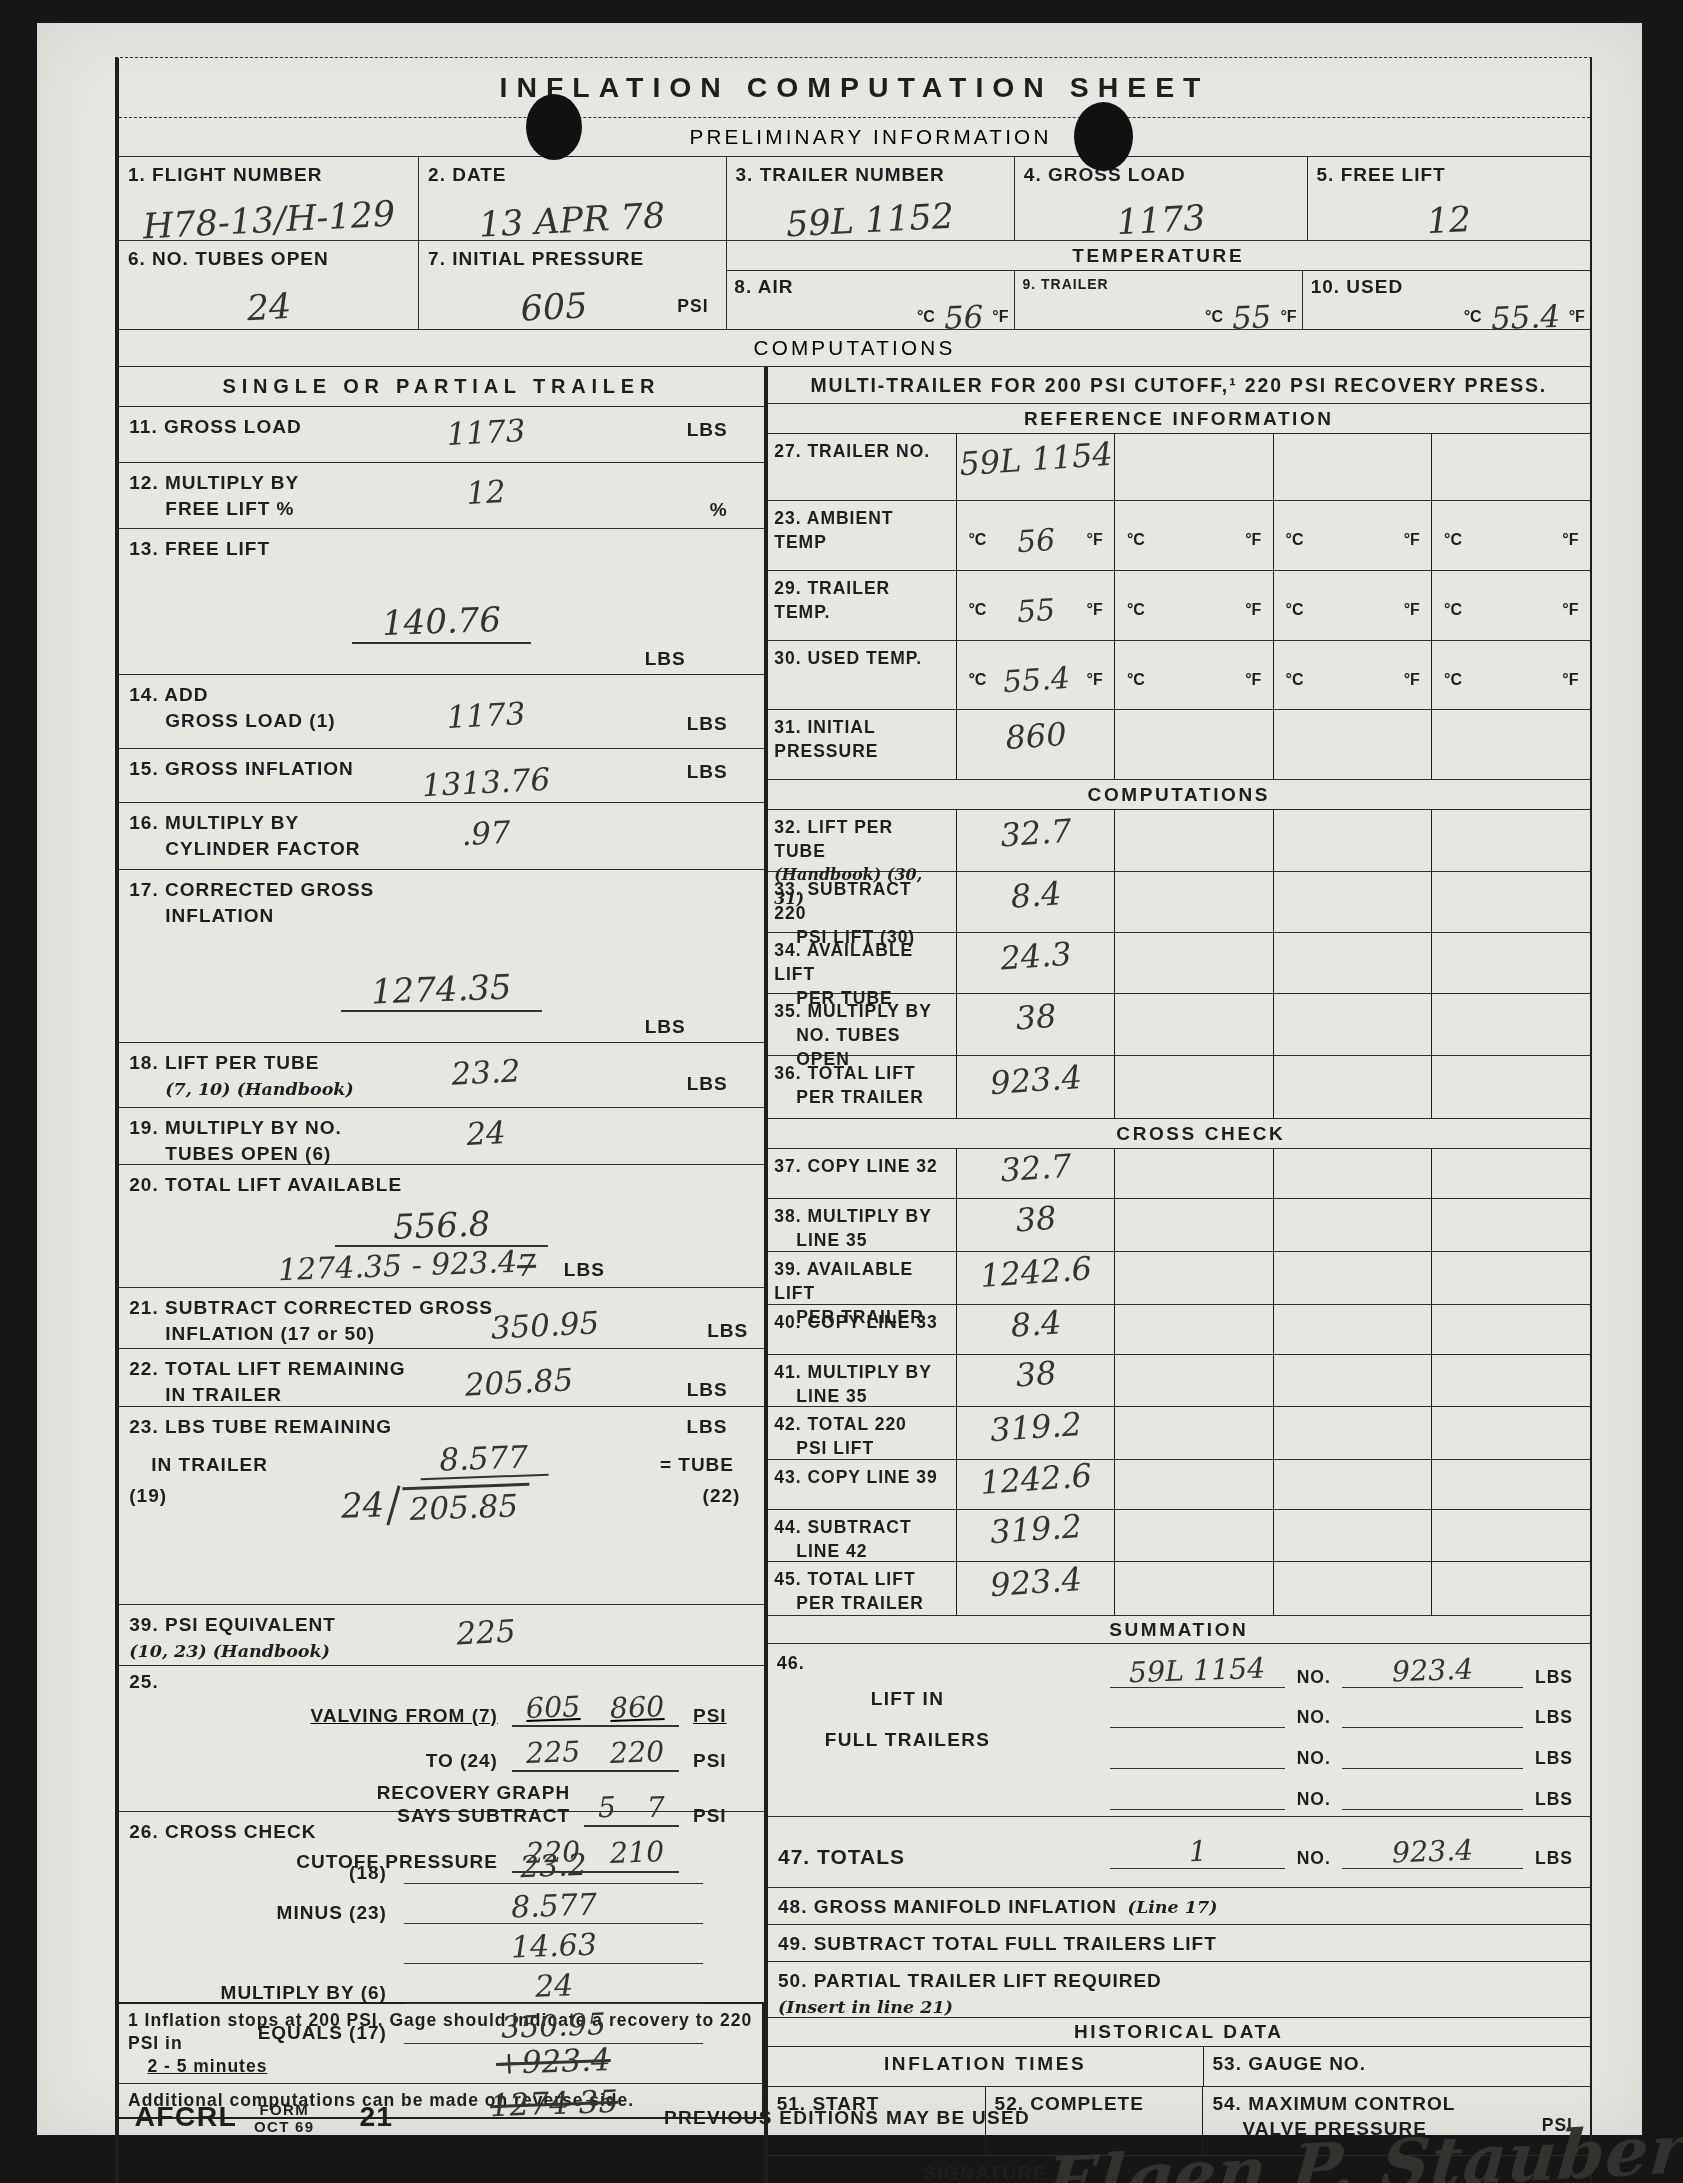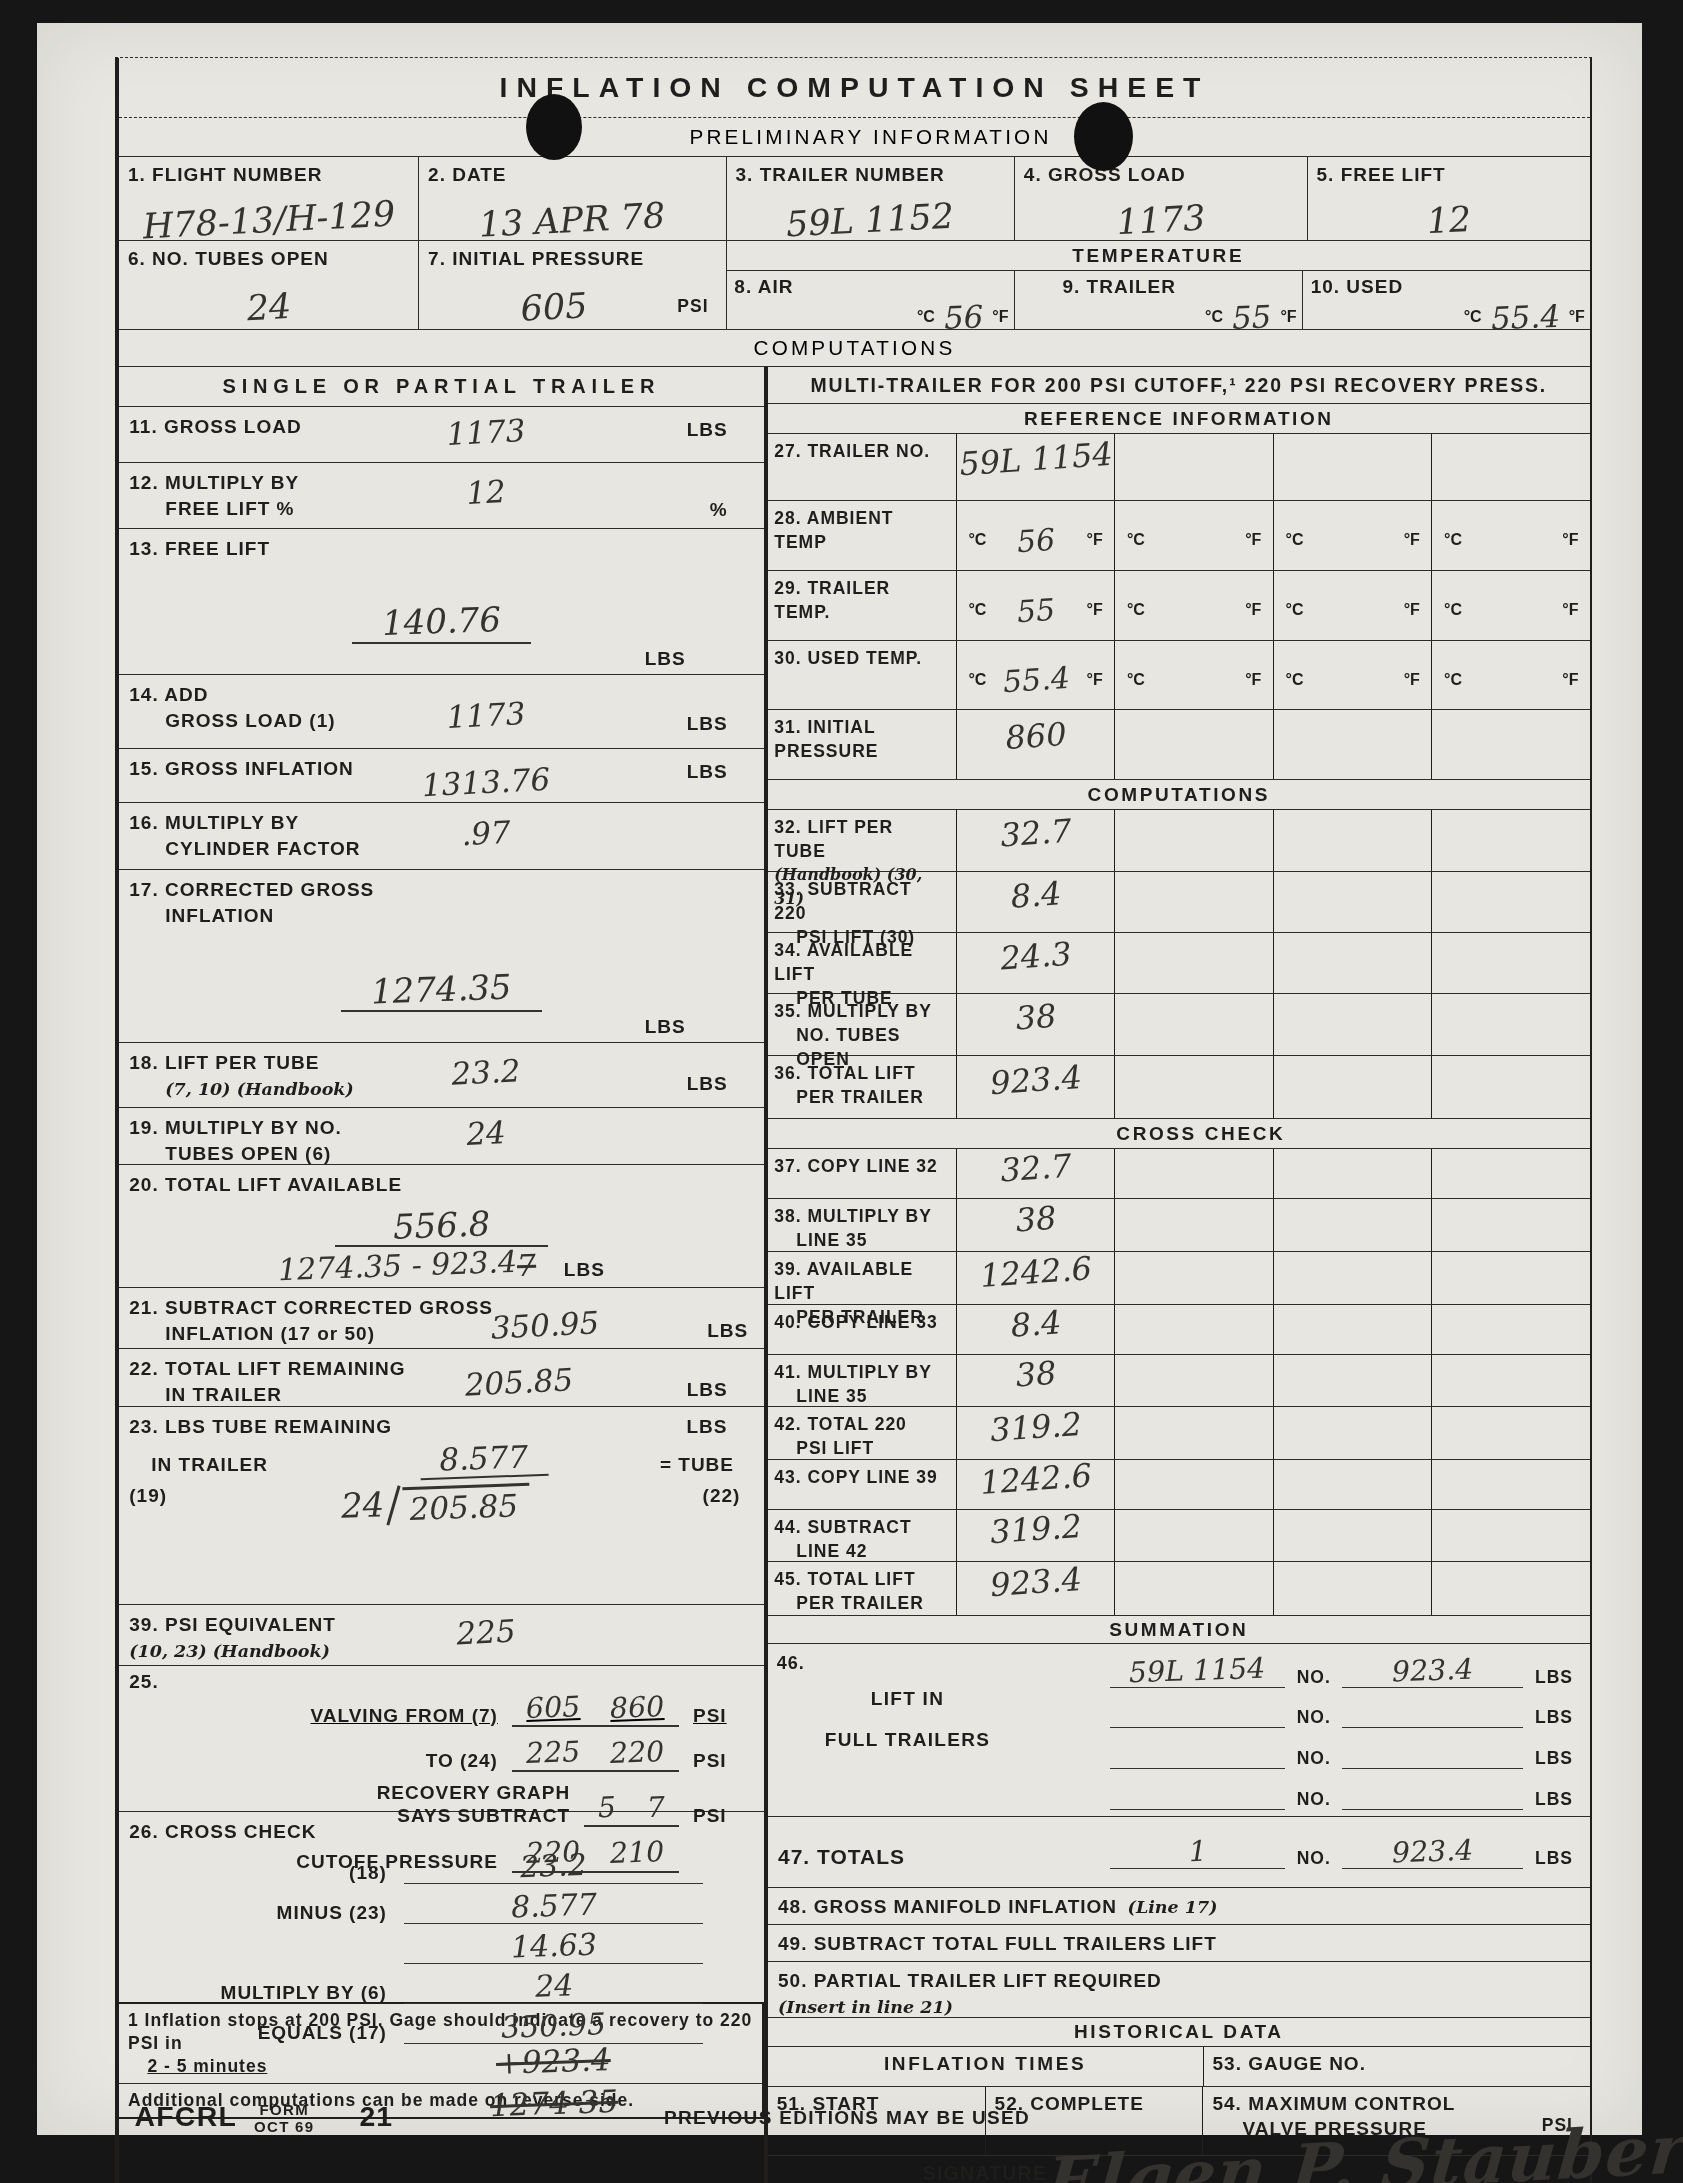--- a/index.html
+++ b/index.html
@@ -174,21 +174,21 @@
         <div class="temprow">
           <div class="tcell">
             <div class="lab p" style="font-size:19px;">8. AIR</div>
             <div class="degline">
               <span class="deg">°C</span>
               <span class="hw">56</span>
               <span class="deg">°F</span>
             </div>
           </div>
           <div class="tcell">
-            <div class="lab p" style="font-size:19px;margin-left:40px;">9. TRAILER</div>
+            <div class="lab p" style="font-size:14px;">9. TRAILER</div>
             <div class="degline">
               <span class="deg">°C</span>
               <span class="hw">55</span>
               <span class="deg">°F</span>
             </div>
           </div>
           <div class="tcell last">
             <div class="lab p" style="font-size:19px;">10. USED</div>
             <div class="degline">
               <span class="deg">°C</span>
@@ -423,21 +423,21 @@
           <div class="rlabel p">27. TRAILER NO.</div>
           <div class="rcell">
                 <span class="hw">59L 1154</span>
               </div>
           <div class="rcell"></div>
               <div class="rcell"></div>
               <div class="rcell last"></div>
         </div>
 
         <div class="rrow" style="height:70px;">
-          <div class="rlabel p">28. AMBIENT TEMP</div>
+          <div class="rlabel p">23. AMBIENT TEMP</div>
           <div class="rcell">
                 <div class="cf">
                   <span class="deg">°C</span>
                   <span class="hw">56</span>
                   <span class="deg">°F</span>
                 </div>
               </div>
           <div class="rcell">
                 <div class="cf">
                   <span class="deg">°C</span>

